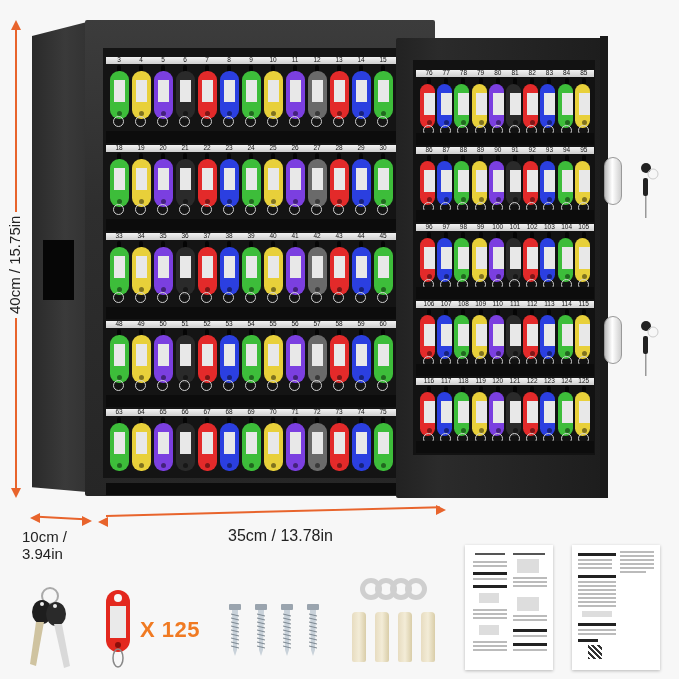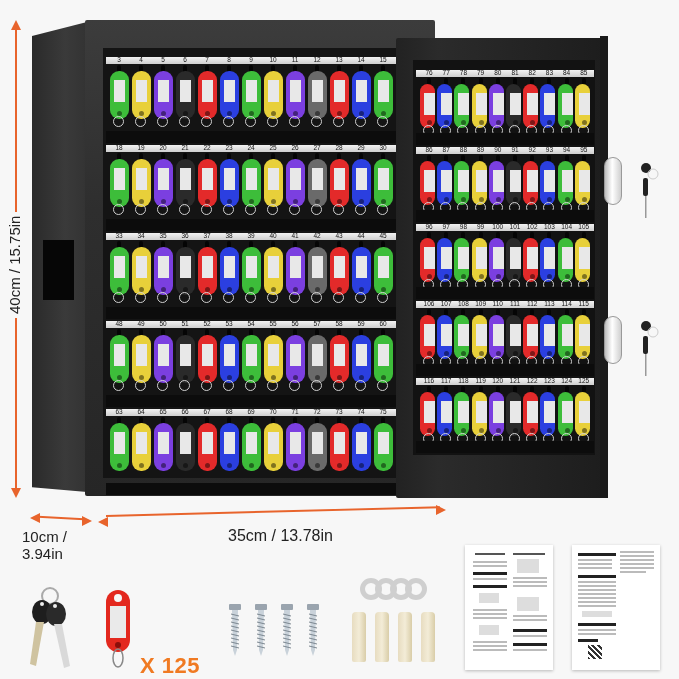--- a/index.html
+++ b/index.html
@@ -96,21 +96,21 @@
   <polygon points="32,42 40,42 48,84 42,86" fill="#d9d9d9"></polygon>
 </svg>
 
 <svg class="acc" style="left:104px;top:588px;width:30px;height:82px;" viewBox="0 0 30 82">
   <rect x="2" y="2" width="24" height="62" rx="12" fill="#e3281e"></rect>
   <circle cx="14" cy="10" r="4" fill="#f7f7f7"></circle>
   <rect x="6" y="18" width="16" height="32" fill="#eaeaea"></rect>
   <circle cx="14" cy="57" r="3" fill="#8a0f0a"></circle>
   <ellipse cx="14" cy="70" rx="5" ry="9" fill="none" stroke="#888" stroke-width="1.5"></ellipse>
 </svg>
-<div class="qty" style="left:140px;top:617px;margin-top:36px;">X 125</div>
+<div class="qty" style="left:140px;top:617px;">X 125</div>
 
 <div id="screws">
     <svg class="screw" viewBox="0 0 12 52" style="left: 229px; top: 604px;">
       <rect x="0" y="0" width="12" height="6" rx="1" fill="#9aa4ae"></rect>
       <polygon points="3,6 9,6 8,46 6,52 4,46" fill="#c9d2da"></polygon>
       <line x1="2" y1="10" x2="10" y2="12" stroke="#7d8891" stroke-width="1"></line>
       <line x1="2" y1="14" x2="10" y2="16" stroke="#7d8891" stroke-width="1"></line>
       <line x1="2" y1="18" x2="10" y2="20" stroke="#7d8891" stroke-width="1"></line>
       <line x1="2" y1="22" x2="10" y2="24" stroke="#7d8891" stroke-width="1"></line>
       <line x1="2" y1="26" x2="10" y2="28" stroke="#7d8891" stroke-width="1"></line>

